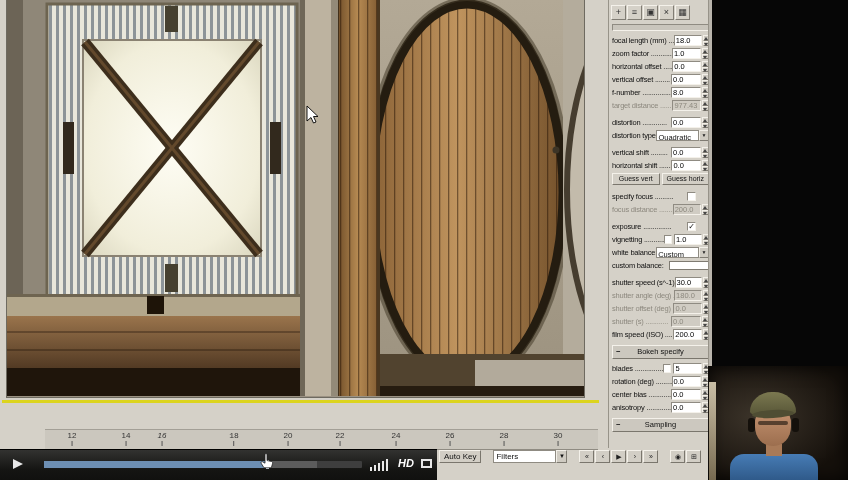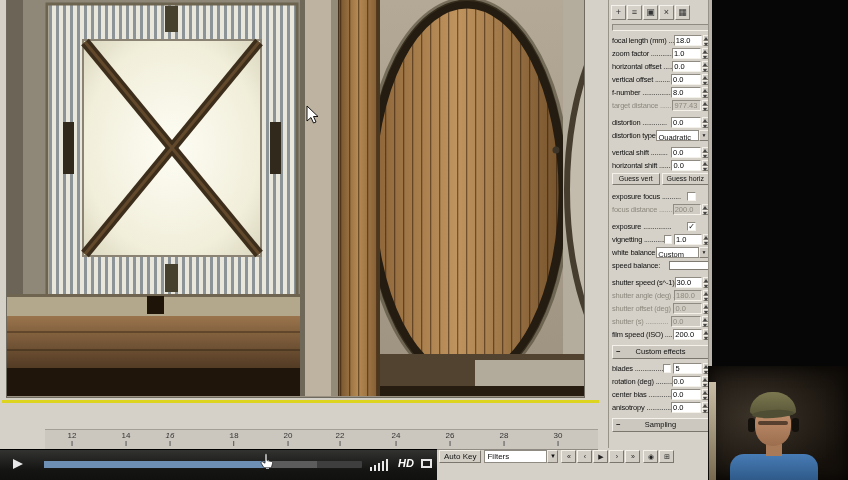--- a/index.html
+++ b/index.html
@@ -53,21 +53,21 @@
   .pbtn{flex:1;background:#d2cec5;border:1px solid;border-color:#f4f1ea #7a766d #7a766d #f4f1ea;
         font-size:7px;line-height:10px;text-align:center;color:#111;white-space:nowrap;overflow:hidden;}
   .phead{margin:4px 2px 3px 2px;height:12px;background:#ccc8bf;position:relative;
          border:1px solid;border-color:#f4f1ea #7a766d #7a766d #f4f1ea;
          font-size:7.5px;line-height:11px;text-align:center;color:#111;}
   .phead .minus{position:absolute;left:3px;top:0;font-weight:bold;}
   .pscroll{position:absolute;right:0;top:0;width:3px;height:448px;background:#b9b5ac;border-left:1px solid #979389;}
 
   
   .sbar{position:absolute;left:439px;top:450px;width:272px;height:29px;font-size:8px;color:#111;}
-  .sbrow{position:absolute;left:0;display:flex;gap:3px;align-items:center;height:13px;}
+  .sbrow{position:absolute;left:0;display:flex;gap:12px;align-items:center;height:13px;}
   .sbtn{background:#d2cec5;border:1px solid;border-color:#f4f1ea #7a766d #7a766d #f4f1ea;
         font-size:8px;line-height:10px;padding:0 4px;white-space:nowrap;font-family:inherit;height:13px;box-sizing:border-box;color:#111;}
   .sdrop{display:flex;height:13px;width:74px;}
   .dval2{flex:1;background:#fff;border:1px solid #8f8b82;font-size:8px;line-height:11px;padding:0 2px;box-sizing:border-box;overflow:hidden;}
   .darr2{width:11px;background:#cfcbc2;border:1px solid;border-color:#f2efe8 #7f7b72 #7f7b72 #f2efe8;
          font-size:6px;line-height:11px;text-align:center;box-sizing:border-box;}
   .tgroup{display:flex;gap:1px;}
   .tbtn{width:15px;height:13px;background:#d2cec5;border:1px solid;border-color:#f4f1ea #7a766d #7a766d #f4f1ea;
         font-size:7px;line-height:10px;text-align:center;padding:0;box-sizing:border-box;color:#222;font-family:inherit;}
   .sfield{width:26px;height:13px;background:#fff;border:1px solid #8f8b82;font-size:8px;line-height:11px;padding:0 2px;box-sizing:border-box;}
@@ -187,21 +187,21 @@
         <rect x="0" y="368" width="293" height="28" fill="#1f150b"></rect>
         <polygon points="300,106 300,121 304,117.5 306.5,123 309,122 306.5,116.5 311,116.5" fill="#fff" stroke="#000" stroke-width="0.9"></polygon>
       </svg>
     </div>
 
     <div class="yellowline" id="yline" style="background: rgb(220, 212, 30);"></div>
 
     <div class="ruler" id="ruler">
         <div class="tick" style="left: 27px;"><span>12</span><i class="tl"></i></div>
         <div class="tick" style="left: 81px;"><span>14</span><i class="tl"></i></div>
-        <div class="tick" style="left: 125px; font-style: italic;"><span>16</span><i class="tl"></i></div>
+        <div class="tick" style="left: 117px; font-style: italic;"><span>16</span><i class="tl"></i></div>
         <div class="tick" style="left: 189px; font-family: Liberation Mono, monospace;"><span>18</span><i class="tl"></i></div>
         <div class="tick" style="left: 243px;"><span>20</span><i class="tl"></i></div>
         <div class="tick" style="left: 295px;"><span>22</span><i class="tl"></i></div>
         <div class="tick" style="left: 351px;"><span>24</span><i class="tl"></i></div>
         <div class="tick" style="left: 405px;"><span>26</span><i class="tl"></i></div>
         <div class="tick" style="left: 459px;"><span>28</span><i class="tl"></i></div>
         <div class="tick" style="left: 513px;"><span>30</span><i class="tl"></i></div>
       </div>
 
     <div class="sbar">
@@ -312,21 +312,21 @@
             <span class="spin">
               <span class="up"></span>
               <span class="dn"></span>
             </span>
           </div>
           <div class="pbtns">
             <div class="pbtn">Guess vert</div>
             <div class="pbtn">Guess horiz</div>
           </div>
           <div class="prow gap">
-            <span class="plabel">exposure focus ..........</span>
+            <span class="plabel">specify focus ..........</span>
             <span class="pcheck" style="margin-right: 13px;"></span>
           </div>
           <div class="prow disabled">
             <span class="plabel">focus distance .........</span>
             <span class="pfield">200.0</span>
             <span class="spin">
               <span class="up"></span>
               <span class="dn"></span>
             </span>
           </div>
@@ -344,21 +344,21 @@
             </span>
           </div>
           <div class="prow">
             <span class="plabel">white balance:</span>
             <span class="pdrop">
               <span class="dval">Custom</span>
               <span class="darr">▼</span>
             </span>
           </div>
           <div class="prow">
-            <span class="plabel">speed balance:</span>
+            <span class="plabel">custom balance:</span>
             <span class="pswatch" style="background: rgb(255, 255, 255);"></span>
           </div>
           <div class="prow gap">
             <span class="plabel">shutter speed (s^-1) ...</span>
             <span class="pfield">30.0</span>
             <span class="spin">
               <span class="up"></span>
               <span class="dn"></span>
             </span>
           </div>
@@ -387,21 +387,21 @@
             </span>
           </div>
           <div class="prow">
             <span class="plabel">film speed (ISO) .......</span>
             <span class="pfield">200.0</span>
             <span class="spin">
               <span class="up"></span>
               <span class="dn"></span>
             </span>
           </div>
-          <div class="phead"><span class="minus">−</span><span>Custom effects</span></div>
+          <div class="phead"><span class="minus">−</span><span>Bokeh specify</span></div>
           <div class="prow">
             <span class="plabel">blades .................</span>
             <span class="pcheck" style="margin-right: 2px;"></span>
             <span class="pfield">5</span>
             <span class="spin">
               <span class="up"></span>
               <span class="dn"></span>
             </span>
           </div>
           <div class="prow">

